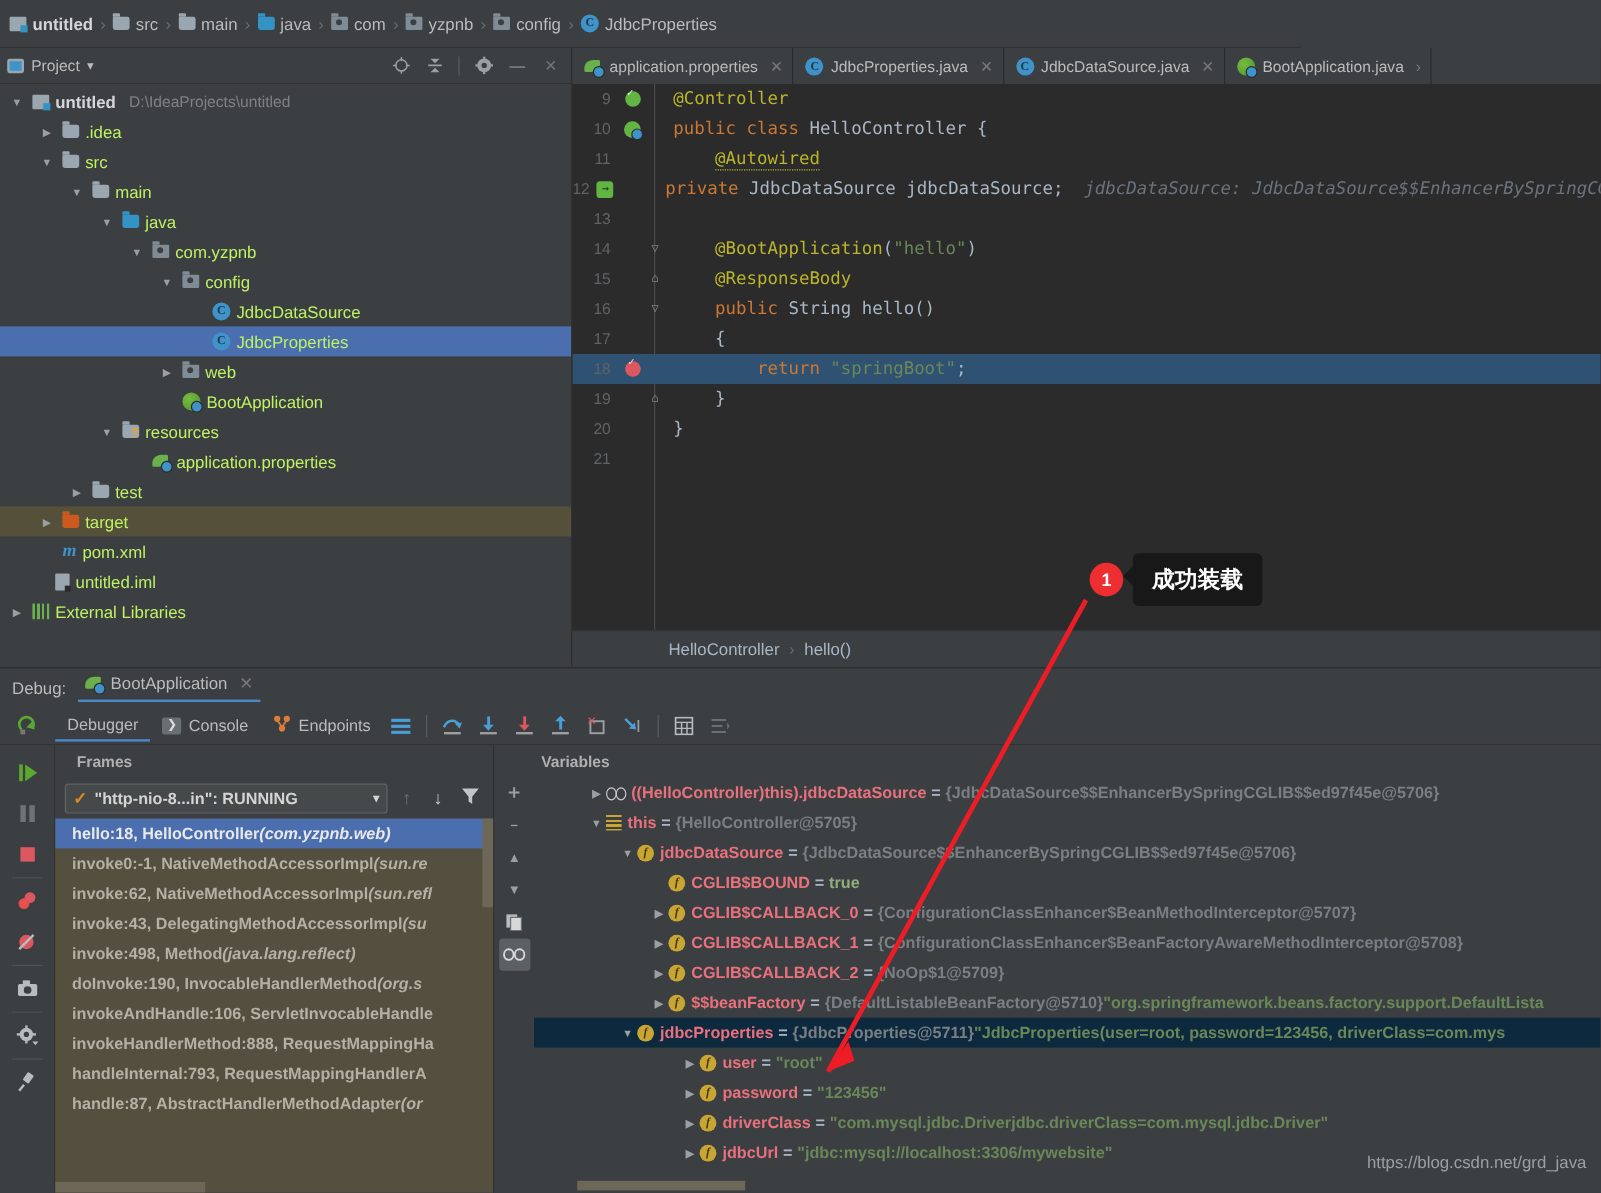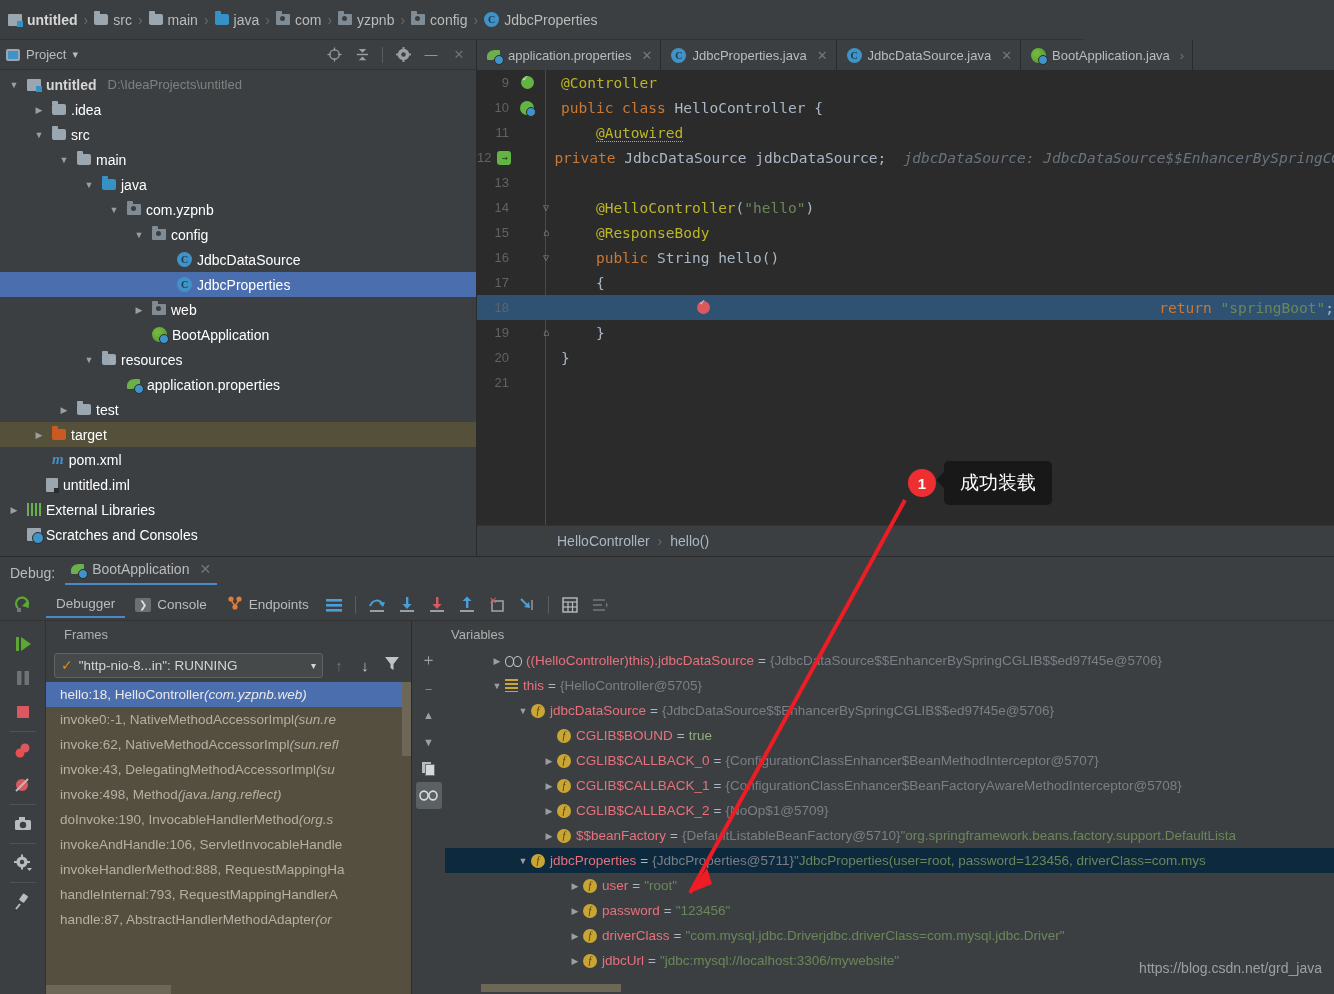--- a/index.html
+++ b/index.html
@@ -70,33 +70,33 @@
   .panel-header .spacer { flex:1; }
   .hdr-btn { width:22px; height:22px; display:flex; align-items:center; justify-content:center; color:#9b9fa3; }
   .vsep { width:1px; height:16px; background:#5a5d5f; margin:0 3px; }
 
   .tree { flex:1; background:#3c3f41; overflow:hidden; padding-top:2px; font-size:14px; }
   .trow { display:flex; align-items:center; height:25px; gap:5px; padding-left:6px; white-space:nowrap; }
   .trow.selected { background:#4b6eaf; }
   .trow.target-hl { background:#54503a; }
   .tw { width:16px; display:flex; align-items:center; justify-content:center; color:#9b9fa3; font-size:9px; }
   .tw.empty { visibility:hidden; }
-  .tlabel { color:#ffffff; }
+  .tlabel { color:#bef264; }
   .tlabel.bold { font-weight:bold; color:#d6d6d6; }
   .tpath { color:#808080; font-size:13px; margin-left:6px; }
 
   
   .editor-area { position:absolute; left:477px; top:40px; width:857px; height:516px; background:#2b2b2b; }
   .tabs { height:30px; display:flex; align-items:stretch; background:#3c3f41; font-size:13px; }
   .tab { display:flex; align-items:center; gap:6px; padding:0 8px 0 10px; color:#bbbbbb; border-right:1px solid #2b2b2b;}
   .tab .x { color:#777; font-size:13px; margin-left:4px; }
   .code-wrap { position:relative; height:455px; background:#2b2b2b; overflow:hidden;
      font-family:"DejaVu Sans Mono", monospace; font-size:14.5px; }
   .cline { display:flex; align-items:center; height:25px; position:relative; }
-  .cline.hl { background:#2f5272;justify-content:space-between; }
+  .cline.hl { background:#2f5272; }
   .gutter-no { width:38px; text-align:right; color:#606366; font-size:13px; padding-right:6px; font-family:"Liberation Sans",sans-serif;}
   .gutter-ico { width:24px; display:flex; align-items:center; justify-content:center; }
   .fold { width:14px; color:#808080; font-size:10px; text-align:center; }
   .code-txt { padding-left:8px; white-space:pre; }
   .vline { position:absolute; left:68px; top:0; bottom:0; width:1px; background:#4a4a4a; }
 
   .k { color:#cc7832; }        
   .ann { color:#bbb529; }      
   .str { color:#6a8759; }      
   .typ { color:#a9b7c6; }
@@ -115,37 +115,37 @@
 
   .breadcrumb-bottom { height:31px; display:flex; align-items:center; gap:8px; padding-left:80px;
       background:#3c3f41; color:#a9b7c6; font-size:14px; border-top:1px solid #313335;}
   .bc-sep { color:#6b6b6b; }
 
   
   .callout { position:absolute; left:908px; top:461px; display:flex; align-items:center; z-index:30; }
   .callout-num { width:28px;height:28px;border-radius:50%;background:#ee2e31;color:#fff;font-size:15px;font-weight:bold;
      display:flex;align-items:center;justify-content:center;}
   .callout-box { position:relative; margin-left:8px; background:#181818; color:#ffffff; border-radius:5px;
-     padding:9px 16px; font-size:19px; font-family:"DejaVu Sans", sans-serif; }
+     padding:9px 16px; font-size:19px; font-family:"DejaVu Sans", sans-serif;font-weight:bold; }
   .callout-box::before{content:"";position:absolute;left:-8px;top:11px;border:8px solid transparent;border-right-color:#181818;border-left:0;}
   .arrow-line { position:absolute; left:0; top:0; width:1334px; height:994px; pointer-events:none; z-index:25; }
 
   
   .debug-panel { position:absolute; left:0; top:556px; width:1334px; height:438px; background:#3c3f41; border-top:1px solid #2b2b2b;}
   .debug-header { height:32px; display:flex; align-items:center; padding-left:10px; gap:10px; font-size:14px; }
   .debug-tab { display:flex; align-items:center; gap:6px; padding:0 6px 6px 6px; border-bottom:2px solid #4a88c7; }
   .debug-tab .x { color:#777; margin-left:4px; }
   .debug-toolbar { height:32px; display:flex; align-items:center; gap:0; border-bottom:1px solid #323232; }
   .dt-left { width:46px; display:flex; align-items:center; justify-content:center; }
   .dt-tab { display:flex; align-items:center; gap:6px; padding:5px 10px; font-size:13.5px; color:#bbbbbb; }
   .dt-tab.active { border-bottom:2px solid #4a88c7; }
   .tb-ico { width:30px; height:26px; display:flex; align-items:center; justify-content:center; }
   .tb-sep { width:1px; height:18px; background:#5a5d5f; margin:0 6px; }
 
-  .debug-body { position:absolute; left:0; top:64px; right:0; bottom:0; display:flex; }
+  .debug-body { position:absolute; left:0; top:64px; right:0; bottom:0; display:flex;font-weight:bold; }
   .sidebar-actions { width:46px; background:#3c3f41; display:flex; flex-direction:column; align-items:center;
      padding-top:6px; gap:0; border-right:1px solid #323232;}
   .sb-ico { width:34px;height:34px;display:flex;align-items:center;justify-content:center; }
   .sb-div { width:26px;height:1px;background:#4e5254;margin:2px 0; }
 
   .frames-col { width:366px; background:#3c3f41; border-right:1px solid #2b2b2b; display:flex; flex-direction:column; }
   .col-title { height:27px; display:flex; align-items:center; padding-left:18px; font-size:13px; color:#b0b0b0; }
   .frames-toolbar { height:34px; display:flex; align-items:center; gap:6px; padding:0 8px; }
   .thread-select { flex:1; height:25px; display:flex; align-items:center; gap:6px; padding:0 6px;
      background:#45494a; border:1px solid #5e6364; border-radius:3px; font-size:13.5px; color:#d4d4d4;}
@@ -354,25 +354,20 @@
         <div class="trow" style="padding-left: 25px;">
           <span class="tw empty">▶</span>
           <span class="ico ico-iml"></span>
           <span class="tlabel">untitled.iml</span>
         </div>
         <div class="trow" style="padding-left: 6px;">
           <span class="tw">▶</span>
           <span class="ico ico-lib"></span>
           <span class="tlabel">External Libraries</span>
         </div>
-        <div class="trow" style="padding-left: 6px;">
-          <span class="tw empty">▶</span>
-          <span class="ico ico-scratch"></span>
-          <span class="tlabel">Scratches and Consoles</span>
-        </div>
       </div>
   </div>
 
   <div class="editor-area">
     <div class="tabs" id="editor-tabs">
         <div class="tab">
           <span class="ico ico-spring leaf" style="width: 15px;"></span>
           <span>application.properties</span>
           <span class="x">✕</span>
         </div>
@@ -428,21 +423,21 @@
           <div class="cline">
             <span class="gutter-no">13</span>
             <span class="gutter-ico"></span>
             <span class="fold"></span>
             <span class="code-txt"></span>
           </div>
           <div class="cline">
             <span class="gutter-no">14</span>
             <span class="gutter-ico"></span>
             <span class="fold">▽</span>
-            <span class="code-txt">    <span class="ann">@HelloController</span><span class="pln">(</span><span class="str">"hello"</span><span class="pln">)</span></span>
+            <span class="code-txt">    <span class="ann">@BootApplication</span><span class="pln">(</span><span class="str">"hello"</span><span class="pln">)</span></span>
           </div>
           <div class="cline">
             <span class="gutter-no">15</span>
             <span class="gutter-ico"></span>
             <span class="fold">⌂</span>
             <span class="code-txt">    <span class="ann">@ResponseBody</span></span>
           </div>
           <div class="cline">
             <span class="gutter-no">16</span>
             <span class="gutter-ico"></span>

